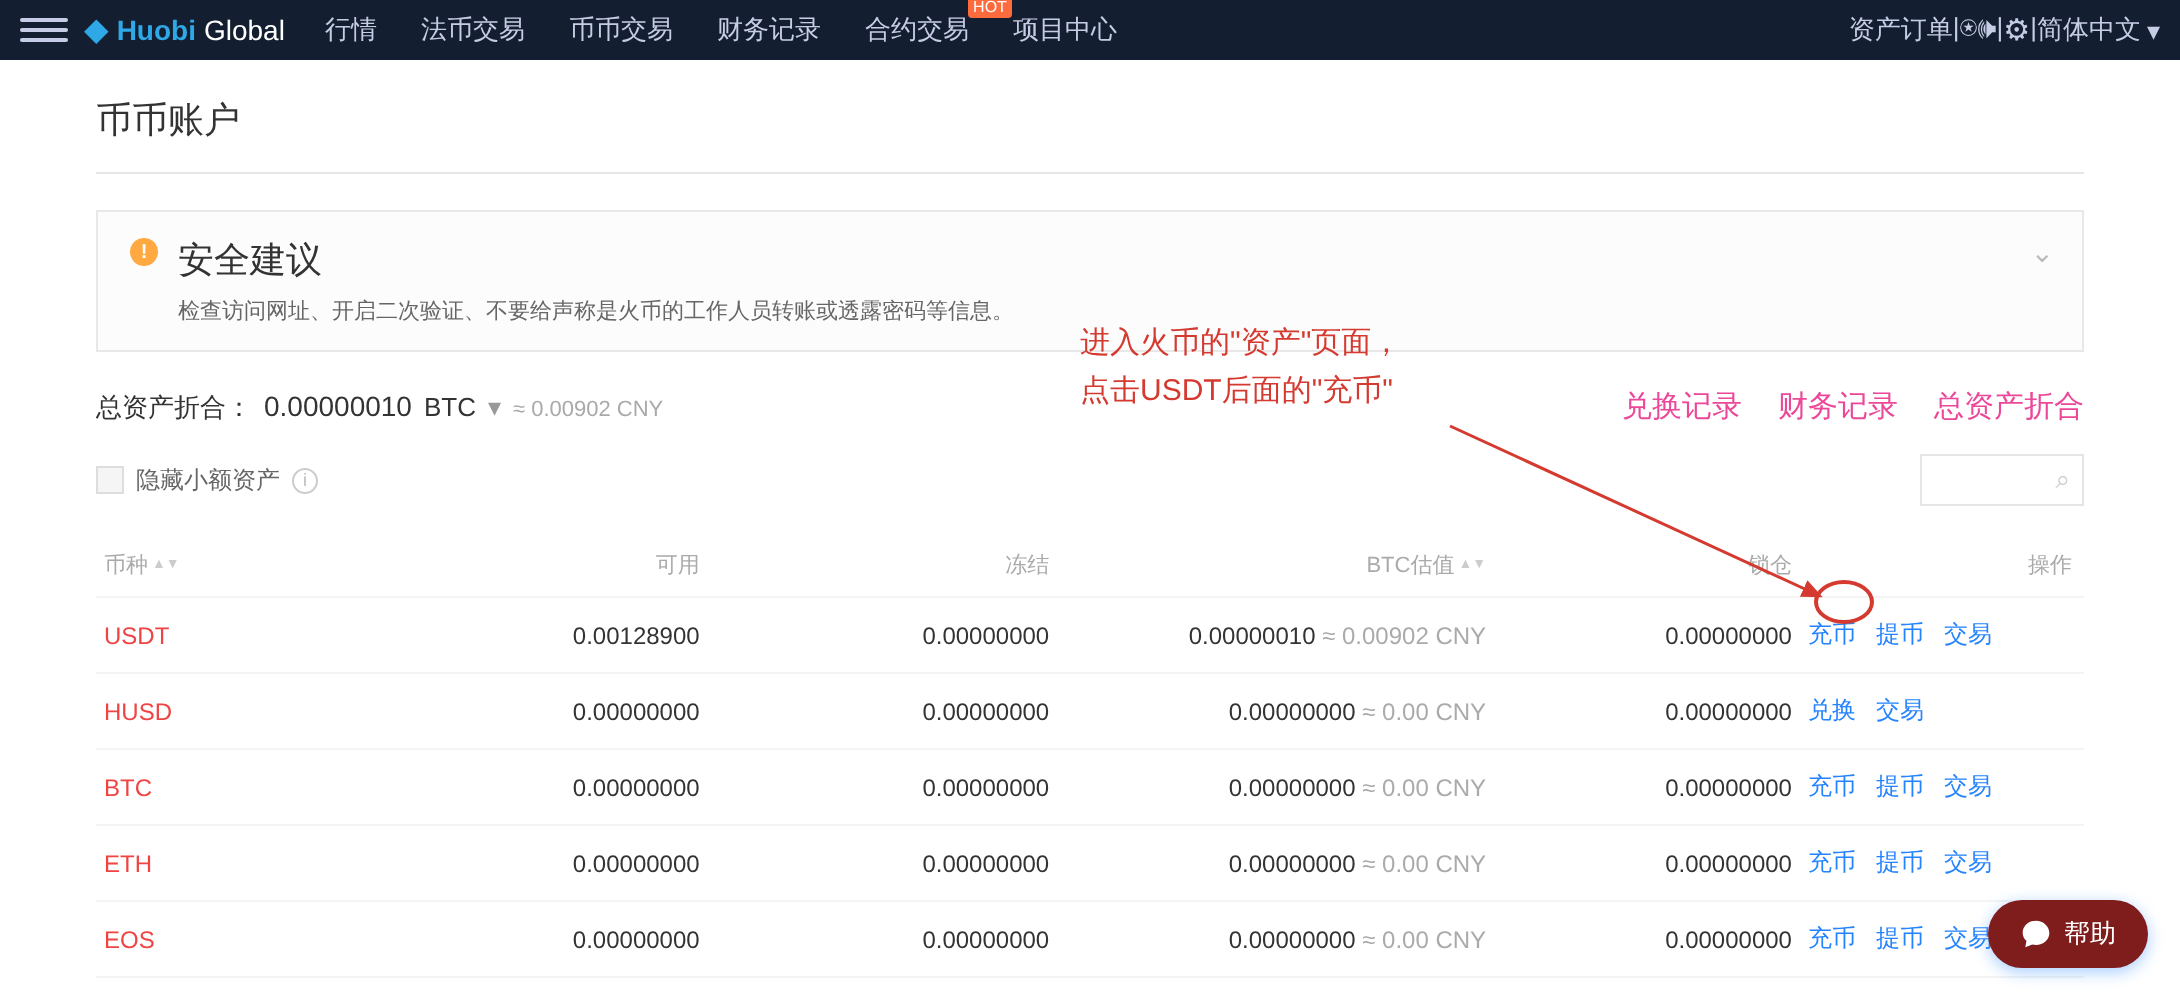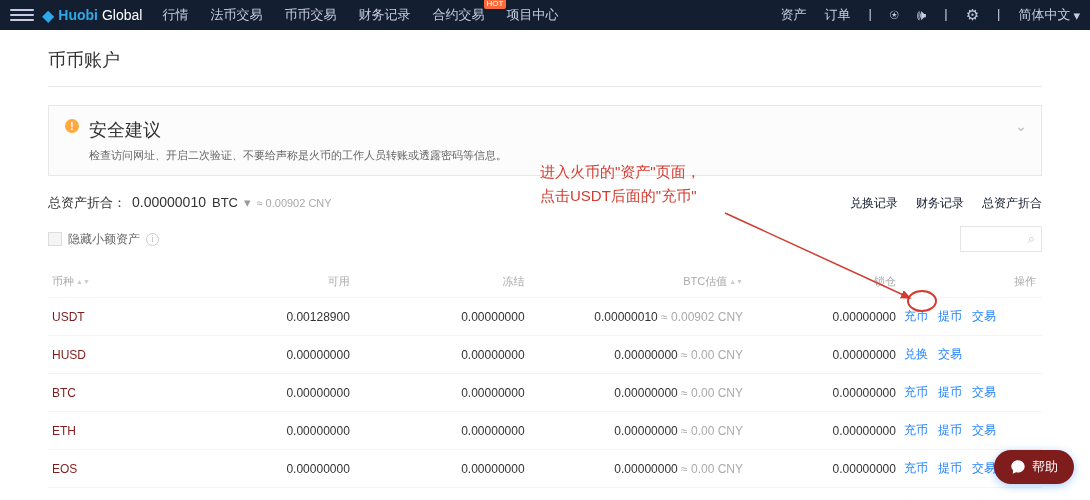--- a/index.html
+++ b/index.html
@@ -7,52 +7,52 @@
 .header{height:30px;background:#131f30;display:flex;align-items:center;padding:0 10px;color:#c7cce6}
 .menu-btn{width:24px;display:flex;flex-direction:column;gap:3px;cursor:pointer;margin-right:8px}
 .menu-btn span{height:2px;background:#c7cce6;border-radius:1px}
 .logo{display:flex;align-items:center;gap:4px;font-size:14px;margin-right:20px}
 .logo-icon{color:#2ea8e6;font-size:16px}
 .logo .huobi{color:#2ea8e6;font-weight:700}
 .logo .global{color:#fff}
 .nav{display:flex;gap:22px;font-size:13px}
 .nav-item{color:#c7cce6;cursor:pointer;position:relative}
 .nav-item .hot{position:absolute;top:-8px;right:-22px;background:#ff6b3d;color:#fff;font-size:8px;padding:1px 3px;border-radius:2px}
-.right-nav{margin-left:auto;display:flex;gap:18px;font-size:13px}
+.right-nav{margin-left:auto;display:flex;font-size:13px}
 .right-nav .icon{font-size:15px;cursor:pointer}
 .lang{display:flex;align-items:center;gap:3px;cursor:pointer}
 .container{padding:0 48px}
 .page-title{font-size:18px;color:#333;padding:18px 0 14px;font-weight:500}
 .hr{border:none;border-top:1px solid #e6e6e6}
 .alert{margin-top:18px;border:1px solid #e8e8e8;background:#fcfcfc;padding:12px 16px;display:flex;gap:10px;position:relative}
 .alert-icon{width:14px;height:14px;border-radius:50%;background:#ffa940;color:#fff;display:flex;align-items:center;justify-content:center;font-size:10px;font-weight:bold;flex-shrink:0;margin-top:1px}
 .alert-title{font-size:18px;font-weight:500;margin-bottom:6px}
 .alert-text{font-size:11px;color:#666}
 .alert-chev{position:absolute;right:14px;top:12px;color:#bbb;cursor:pointer;font-size:14px}
 .summary{margin-top:18px;display:flex;align-items:center;justify-content:space-between}
 .summary-left{display:flex;align-items:baseline;gap:6px;font-size:13px}
 .summary-left .v{font-size:14px;font-weight:500}
 .summary-left .unit{font-size:13px;font-weight:500}
 .summary-left .approx{color:#aaa;font-size:11px}
 .summary-links{display:flex;gap:18px}
-.summary-links a{color:#0f172a;text-decoration:none;font-size:12px;cursor:pointer}
+.summary-links a{color:#ec4899;text-decoration:none;font-size:15px;cursor:pointer}
 .filter-row{margin-top:14px;display:flex;align-items:center;justify-content:space-between}
 .checkbox-wrap{display:flex;align-items:center;gap:6px;color:#666}
 .checkbox{width:14px;height:14px;border:1px solid #ddd;background:#f5f5f5;cursor:pointer}
 .info-icon{width:13px;height:13px;border:1px solid #ccc;border-radius:50%;display:inline-flex;align-items:center;justify-content:center;font-size:9px;color:#bbb;cursor:pointer}
 .search{width:82px;height:26px;border:1px solid #e5e5e5;display:flex;align-items:center;padding:0 6px}
 .search input{border:none;outline:none;width:100%;font-size:11px}
 .search .sicon{color:#ccc;cursor:pointer;font-size:13px}
 .table{width:100%;margin-top:14px;border-collapse:collapse}
 .table th{text-align:right;font-weight:400;color:#aaa;font-size:11px;padding:8px 4px}
 .table th:first-child{text-align:left}
 .table th:last-child{text-align:right;padding-right:6px}
 .sort{display:inline-flex;flex-direction:column;font-size:7px;line-height:6px;color:#ccc;vertical-align:middle;margin-left:2px}
 .table td{text-align:right;padding:10px 4px;font-size:12px;color:#333;border-top:1px solid #f4f4f4}
-.table td:first-child{text-align:left;color:#7f1d1d}
+.table td:first-child{text-align:left;color:#ef4444}
 .table td .approx{color:#aaa}
 .ops{display:flex;gap:10px;justify-content:flex-start}
 .ops a{color:#2483ff;text-decoration:none;cursor:pointer;font-size:12px}
 .annot{position:absolute;color:#d43a2f;font-size:15px;pointer-events:none}
 .annot-text{top:160px;left:540px;line-height:1.6}
 .circle{position:absolute;border:2px solid #d43a2f;border-radius:50%;width:30px;height:22px}
 .arrow-svg{position:absolute;top:188px;left:720px;pointer-events:none}
 .help-btn{position:absolute;right:16px;bottom:16px;background:#7f1d1d;color:#fff;border-radius:18px;height:34px;padding:0 16px;display:flex;align-items:center;gap:6px;cursor:pointer;box-shadow:0 2px 8px rgba(36,131,255,.4);font-size:13px}
 .help-btn .bubble{width:16px;height:16px}
 .col-coin{width:110px}

